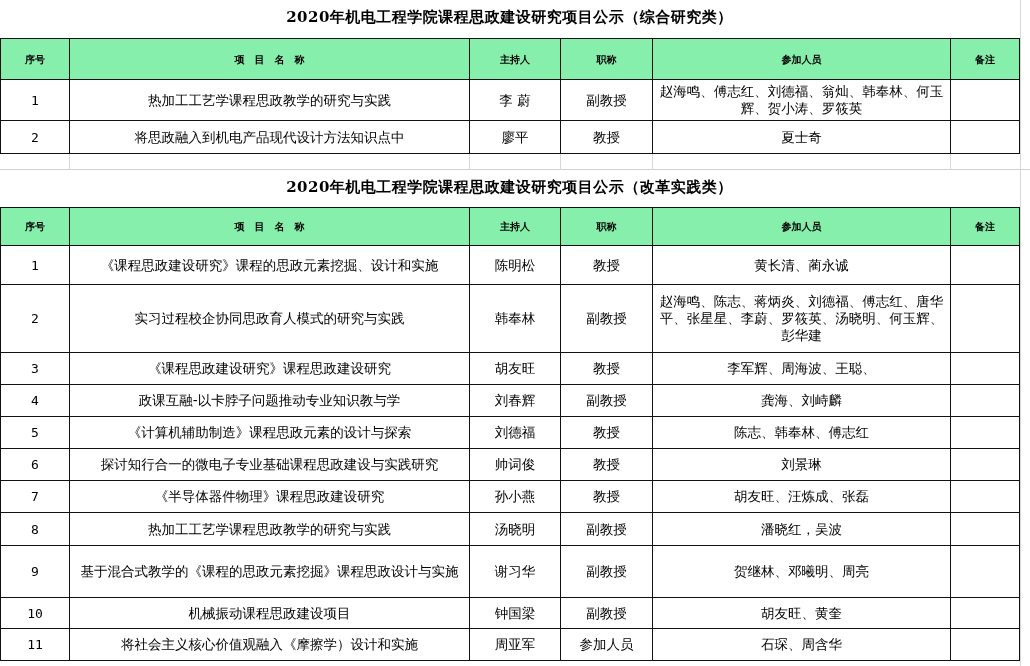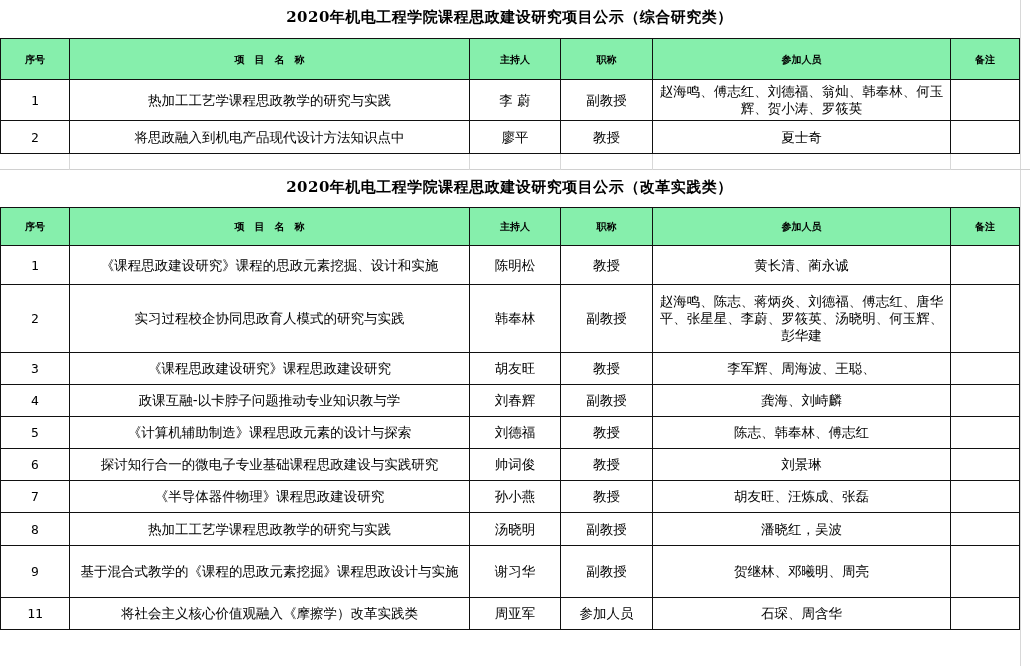--- a/index.html
+++ b/index.html
@@ -154,22 +154,30 @@
     <td></td>
   </tr>
   <tr style="height:52px">
     <td class="num">9</td>
     <td>基于混合式教学的《课程的思政元素挖掘》课程思政设计与实施</td>
     <td>谢习华</td>
     <td>副教授</td>
     <td>贺继林、邓曦明、周亮</td>
     <td></td>
   </tr>
+  <tr style="height:31px">
+    <td class="num">10</td>
+    <td>机械振动课程思政建设项目</td>
+    <td>钟国梁</td>
+    <td>副教授</td>
+    <td>胡友旺、黄奎</td>
+    <td></td>
+  </tr>
   <tr style="height:32px">
     <td class="num">11</td>
-    <td>将社会主义核心价值观融入《摩擦学）改革实践类</td>
+    <td>将社会主义核心价值观融入《摩擦学）设计和实施</td>
     <td>周亚军</td>
     <td>参加人员</td>
     <td>石琛、周含华</td>
     <td></td>
   </tr>
 </tbody>
   </table>
 
 </body></html>

